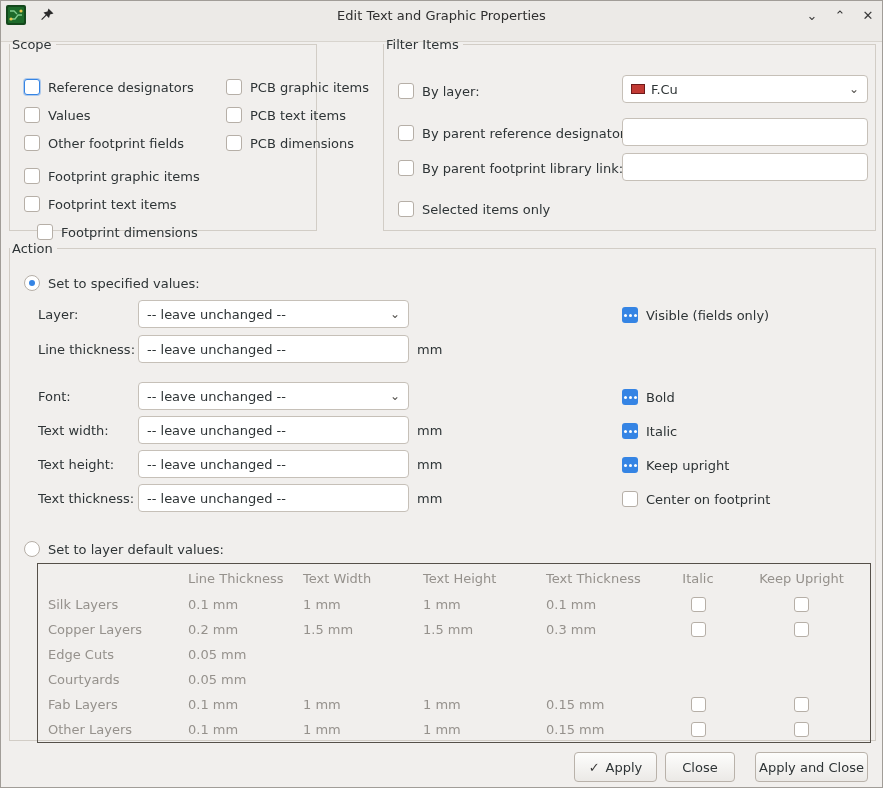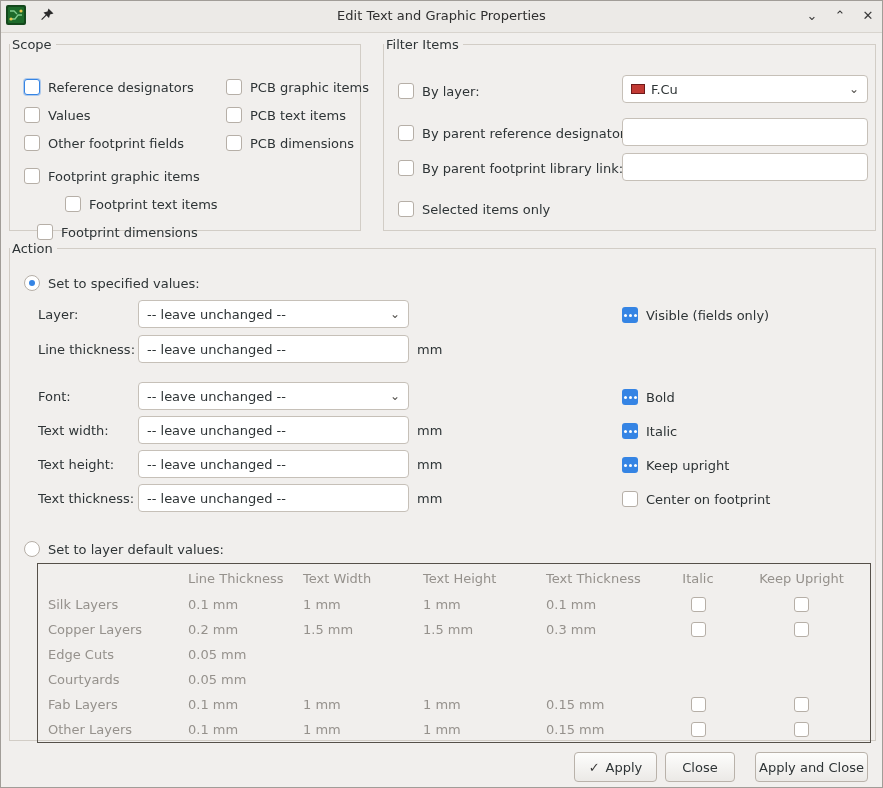--- a/index.html
+++ b/index.html
@@ -8,21 +8,21 @@
     font-family: "DejaVu Sans", "Liberation Sans", sans-serif;
     font-size: 13px;
     color: #2e3436;
     background: #f1efed;
     position: relative;
     overflow: hidden;
   }
   .window { position:absolute; inset:0; border:1px solid #a19d98; background:#f1efed; }
 
   
-  .titlebar { position:absolute; left:0; right:0; top:0; height:32px;
+  .titlebar { position:absolute; left:0; right:0; top:0; height:41px;
     background:#eceae7; border-bottom:1px solid #d8d4ce; }
   .titlebar .title { position:absolute; left:0; right:0; top:0; height:28px;
     display:flex; align-items:center; justify-content:center; color:#2f2f2f; }
   .app-icon { position:absolute; left:5px; top:4px; width:20px; height:20px; }
   .pin-icon { position:absolute; left:38px; top:6px; width:16px; height:16px; color:#1a1a1a; }
   .win-controls { position:absolute; right:6px; top:0; height:28px; display:flex; align-items:center; gap:12px; }
   .win-btn { width:16px; height:16px; display:flex; align-items:center; justify-content:center;
     color:#3a3a3a; font-size:13px; cursor:default; }
 
   
@@ -88,40 +88,40 @@
       <path d="M9.5 1.5 L14.5 6.5 L11 7.5 L10 11 L7.5 8.5 L3 13 L2.2 12.2 L6.7 7.7 L4.5 5.5 L8.5 4.5 Z" fill="#2b2b2b"></path>
     </svg>
     <div class="title">Edit Text and Graphic Properties</div>
     <div class="win-controls">
       <div class="win-btn">⌄</div>
       <div class="win-btn">⌃</div>
       <div class="win-btn">✕</div>
     </div>
   </div>
 
-  <fieldset style="left:8px; top:36px; width:352px; height:194px;">
+  <fieldset style="left:8px; top:36px; width:308px; height:194px;">
     <legend>Scope</legend>
 
     <div class="row" style="left:14px; top:26px;">
       <span class="checkbox focused"></span>
       <span>Reference designators</span>
     </div>
     <div class="row" style="left:14px; top:54px;">
       <span class="checkbox"></span>
       <span>Values</span>
     </div>
     <div class="row" style="left:14px; top:82px;">
       <span class="checkbox"></span>
       <span>Other footprint fields</span>
     </div>
     <div class="row" style="left:14px; top:115px;">
       <span class="checkbox"></span>
       <span>Footprint graphic items</span>
     </div>
-    <div class="row" style="left:14px; top:143px;margin-left:41px;">
+    <div class="row" style="left:14px; top:143px;">
       <span class="checkbox"></span>
       <span>Footprint text items</span>
     </div>
     <div class="row" style="left:14px; top:171px;padding-left:13px;">
       <span class="checkbox"></span>
       <span>Footprint dimensions</span>
     </div>
 
     <div class="row" style="left:216px; top:26px;">
       <span class="checkbox"></span>

